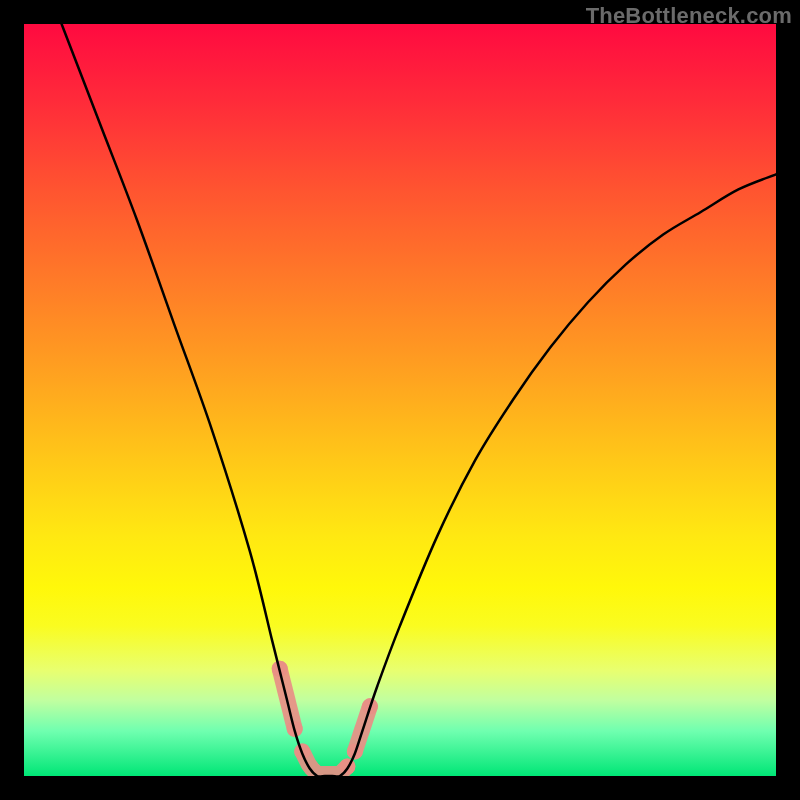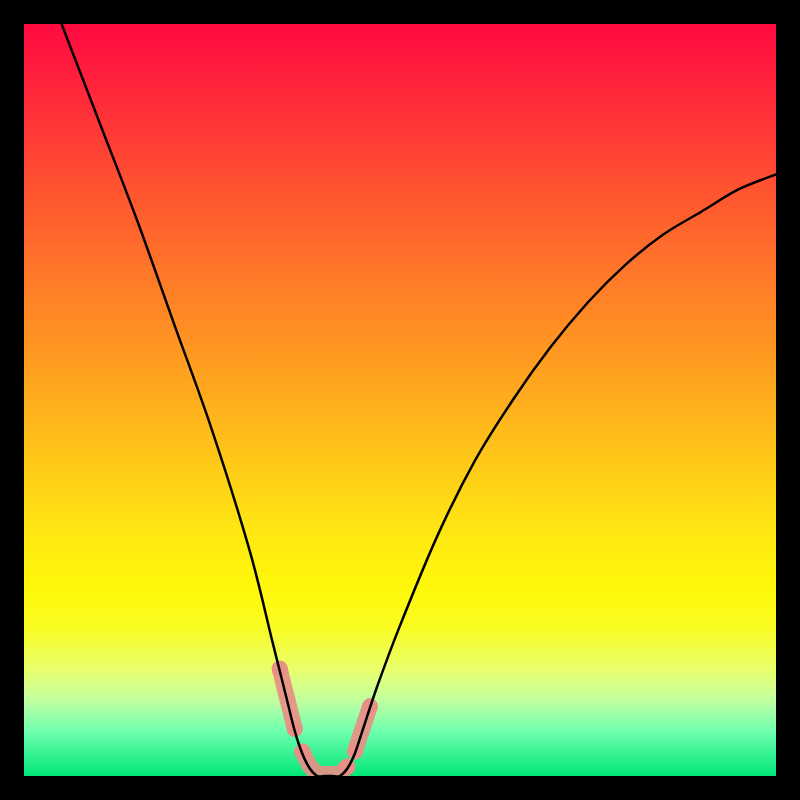--- a/index.html
+++ b/index.html
@@ -46,20 +46,21 @@
   svg.curve {
     position: absolute;
     inset: 0;
     width: 100%; height: 100%;
   }
 </style>
 </head>
 <body>
 
 <div class="frame">
+  <div class="watermark">TheBottleneck.com</div>
   <div class="plot-area">
     <div class="gradient"></div>
     <svg class="curve" viewBox="0 0 752 752" preserveAspectRatio="none">
       <g id="hl-group">
           <path d="M 255.68 644.72 L 256.75 649.02 L 257.83 653.31 L 258.90 657.61 L 259.98 661.91 L 261.05 666.21 L 262.13 670.50 L 263.20 674.80 L 264.27 679.10 L 265.35 683.39 L 266.42 687.69 L 267.50 691.99 L 268.57 696.29 L 269.65 700.58 L 270.72 704.88" fill="none" stroke="#e88f85" stroke-width="16" stroke-linecap="round" stroke-linejoin="round" opacity="0.92"></path>
           <circle cx="255.68" cy="644.72" r="8" fill="#e88f85" opacity="0.92"></circle>
           <circle cx="270.72" cy="704.88" r="8" fill="#e88f85" opacity="0.92"></circle>
           <path d="M 278.24 727.44 L 281.46 733.89 L 284.69 740.33 L 287.91 744.63 L 291.13 747.85 L 294.35 750.00 L 297.58 750.00 L 300.80 750.00 L 304.02 750.00 L 307.25 750.00 L 310.47 750.00 L 313.69 750.00 L 316.91 748.93 L 320.14 745.70 L 323.36 742.48" fill="none" stroke="#e88f85" stroke-width="16" stroke-linecap="round" stroke-linejoin="round" opacity="0.92"></path>
           <circle cx="278.24" cy="727.44" r="8" fill="#e88f85" opacity="0.92"></circle>
           <circle cx="323.36" cy="742.48" r="8" fill="#e88f85" opacity="0.92"></circle>

